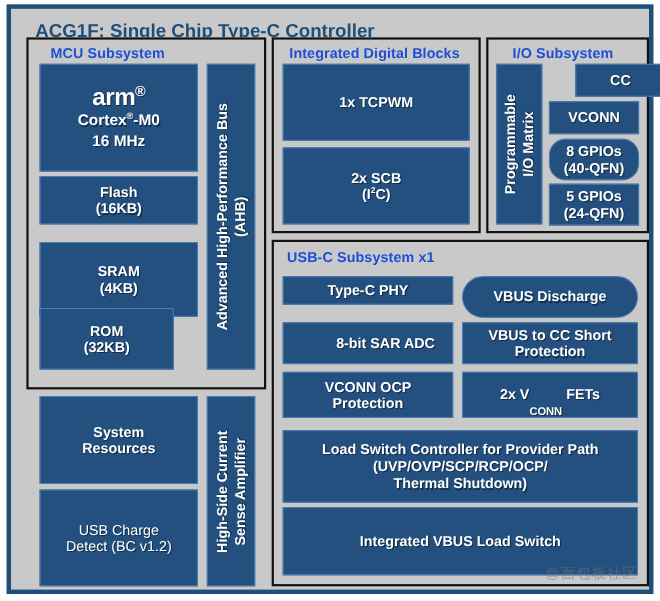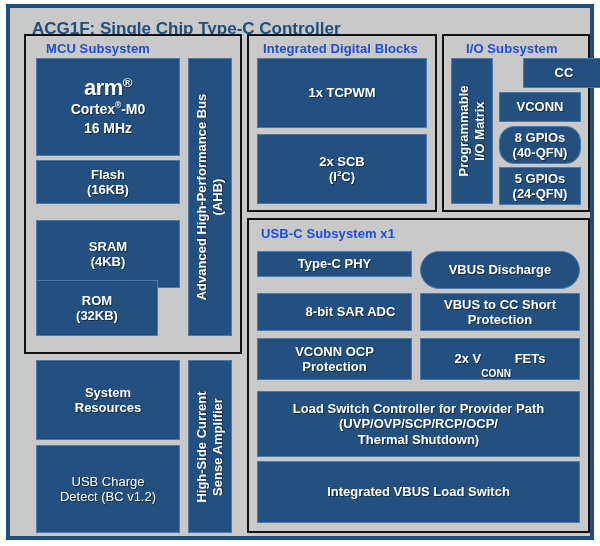--- a/index.html
+++ b/index.html
@@ -269,15 +269,16 @@
     </div>
 
     <div class="blk" style="left:247px;top:383px;width:323px;height:66px;">
       <div class="inner">
         <span>Load Switch Controller for Provider Path</span><br>
         <span>(UVP/OVP/SCP/RCP/OCP/</span><br>
         <span>Thermal Shutdown)</span>
       </div>
     </div>
 
+    <div class="watermark">@面包板社区</div>
 
   </div>
 </div>
 
 </body></html>

